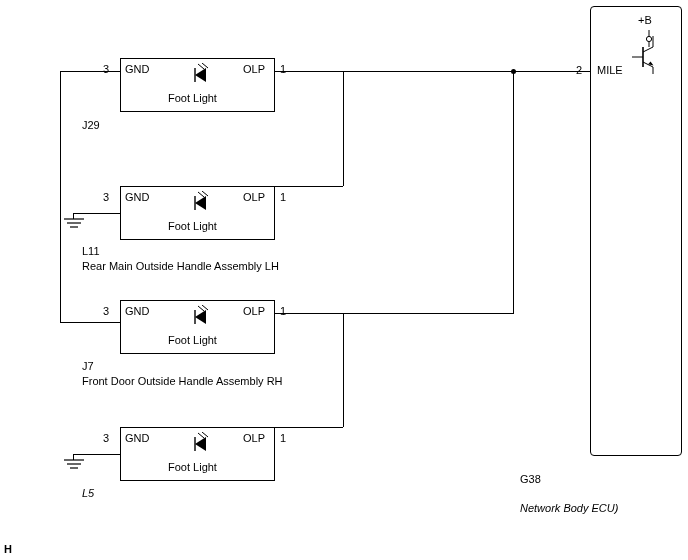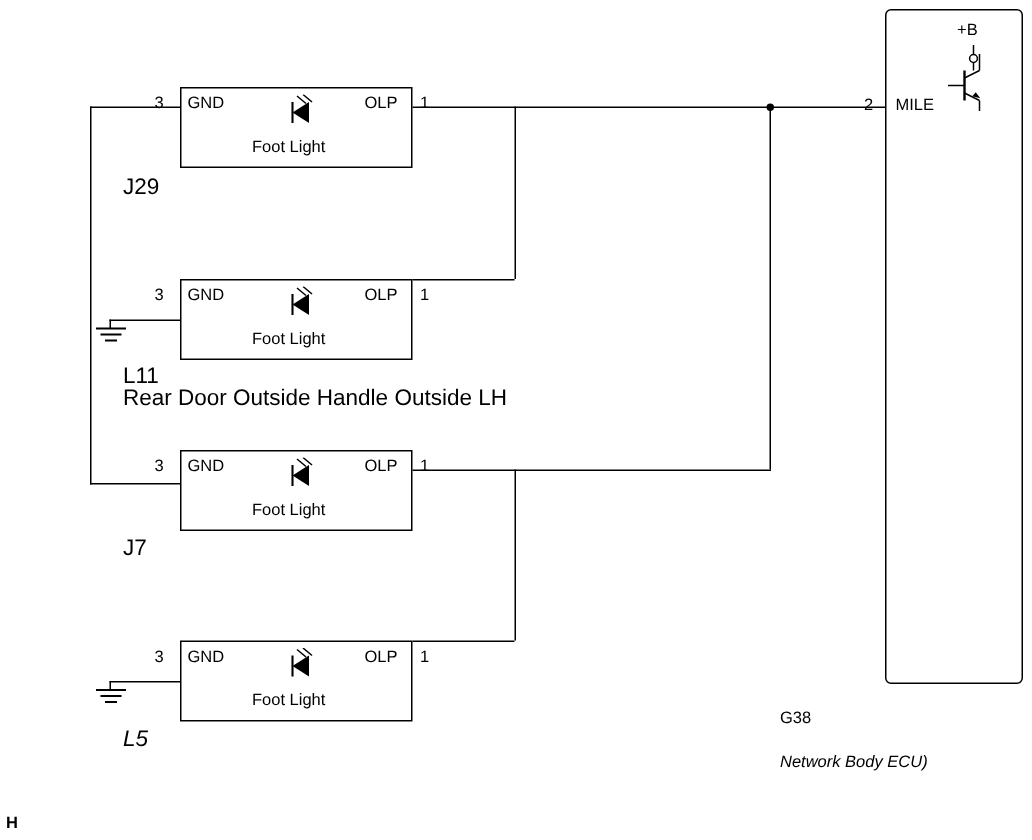--- a/index.html
+++ b/index.html
@@ -45,21 +45,21 @@
     color: #000000;
   }
   .pin {
     position: absolute;
     font-size: 11px;
     line-height: 13px;
     color: #000000;
   }
   .title {
     position: absolute;
-    font-size: 15px;
+    font-size: 11px;
     line-height: 14px;
     white-space: nowrap;
   }
   .ecu-caption {
     position: absolute;
     font-size: 11px;
     line-height: 14px;
   }
   .dot {
     position: absolute;
@@ -139,37 +139,38 @@
   <div class="lbl" style="left:168px; top:220px;">Foot Light</div>
   <div style="position:absolute; left:186px; top:191px;">
     <svg width="30" height="24" viewBox="0 0 30 24">
       <polygon points="20,5 20,19 9,12" fill="#000"></polygon>
       <line x1="9" y1="5" x2="9" y2="19" stroke="#000" stroke-width="1.4"></line>
       <line x1="12" y1="1" x2="18" y2="6" stroke="#000" stroke-width="1"></line>
       <line x1="16" y1="0" x2="22" y2="5" stroke="#000" stroke-width="1"></line>
     </svg>
   </div>
   <div class="title" style="left:82px; top:244px;">L11</div>
-  <div class="title" style="left:82px; top:259px;">Rear Door Outside Handle Outside LH</div>
+  <div class="title" style="left:82px; top:259px;">Rear Main Outside Handle Assembly LH</div>
 
   <div class="box" style="left:120px; top:300px; width:155px; height:54px;"></div>
   <div class="lbl" style="left:125px; top:305px;">GND</div>
   <div class="lbl" style="left:243px; top:305px;">OLP</div>
   <div class="pin" style="left:103px; top:305px;">3</div>
   <div class="pin" style="left:280px; top:305px;">1</div>
   <div class="lbl" style="left:168px; top:334px;">Foot Light</div>
   <div style="position:absolute; left:186px; top:305px;">
     <svg width="30" height="24" viewBox="0 0 30 24">
       <polygon points="20,5 20,19 9,12" fill="#000"></polygon>
       <line x1="9" y1="5" x2="9" y2="19" stroke="#000" stroke-width="1.4"></line>
       <line x1="12" y1="1" x2="18" y2="6" stroke="#000" stroke-width="1"></line>
       <line x1="16" y1="0" x2="22" y2="5" stroke="#000" stroke-width="1"></line>
     </svg>
   </div>
   <div class="title" style="left:82px; top:359px;">J7</div>
+  <div class="title" style="left:82px; top:374px;">Front Door Outside Handle Assembly RH</div>
 
   <div class="box" style="left:120px; top:427px; width:155px; height:54px;"></div>
   <div class="lbl" style="left:125px; top:432px;">GND</div>
   <div class="lbl" style="left:243px; top:432px;">OLP</div>
   <div class="pin" style="left:103px; top:432px;">3</div>
   <div class="pin" style="left:280px; top:432px;">1</div>
   <div class="lbl" style="left:168px; top:461px;">Foot Light</div>
   <div style="position:absolute; left:186px; top:432px;">
     <svg width="30" height="24" viewBox="0 0 30 24">
       <polygon points="20,5 20,19 9,12" fill="#000"></polygon>

